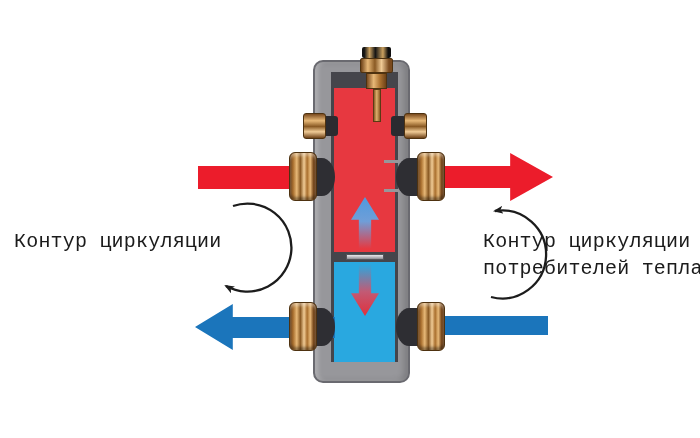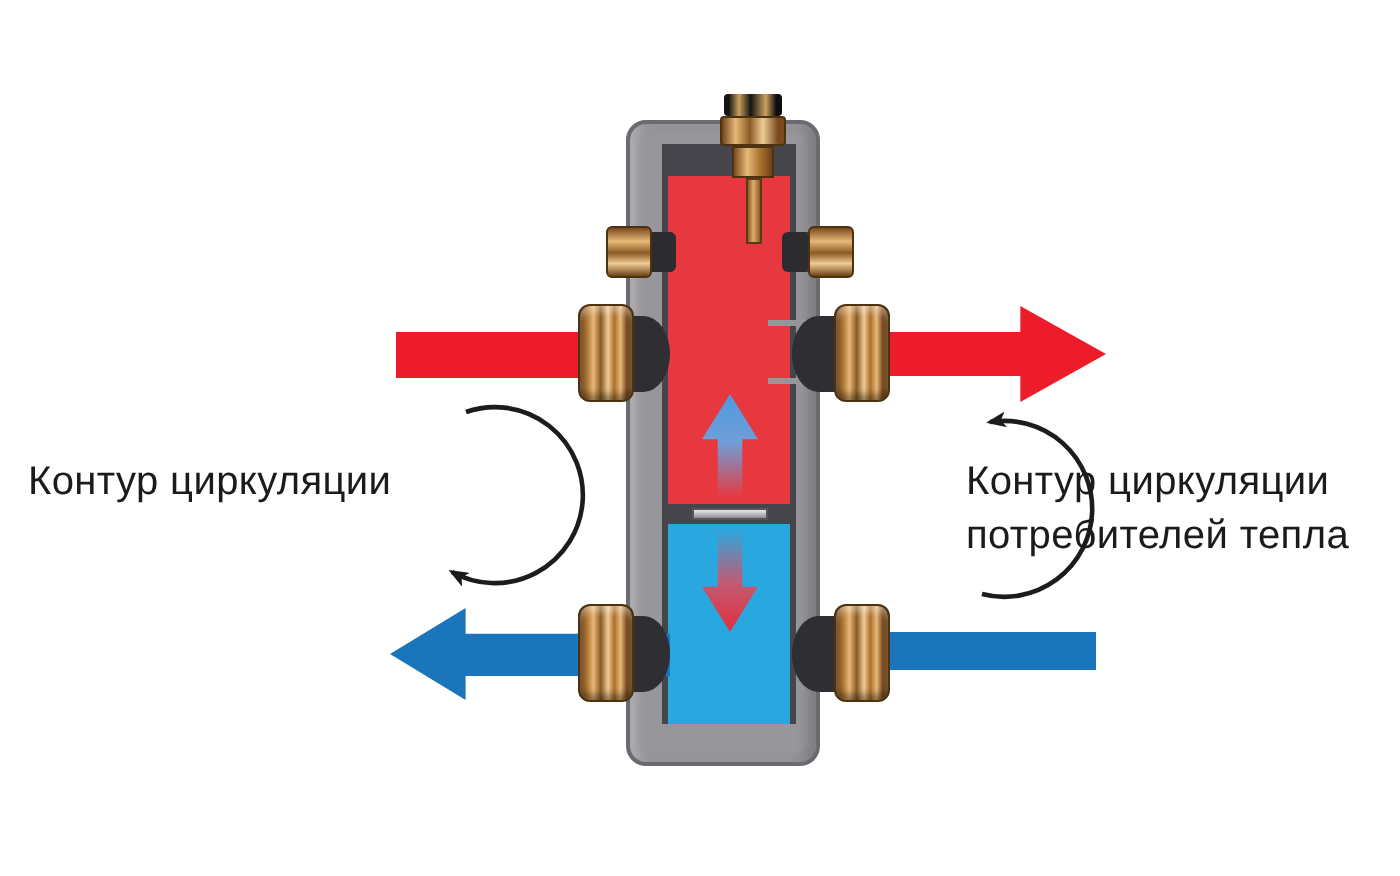--- a/index.html
+++ b/index.html
@@ -1,18 +1,18 @@
 <!DOCTYPE html>
 <html style="--hot-flow: #ec1c2b; --hot-chamber: #e73840; --cold-flow: #1b75bb; --cold-chamber: #29a8e0; --body-gray: #97979b; --body-dark: #45454b; --brass: #c98c4a; --arrow-black: #1c1c1c;"><head>
 <meta charset="utf-8">
 <style>
   html,body{margin:0;padding:0;background:#ffffff;}
   #canvas{
     position:relative;width:700px;height:438px;background:#ffffff;overflow:hidden;
-    font-family:Liberation Sans, sans-serif;
+    font-family:Liberation Mono, monospace;
   }
   .abs{position:absolute;}
 
   
   .body-shell{
     left:313px;top:60px;width:97px;height:323px;
     background:var(--body-gray,#97979b);
     border:2px solid #6a6a70;border-radius:10px;box-sizing:border-box;
     box-shadow:inset -4px 0 6px rgba(0,0,0,.18), inset 3px 0 4px rgba(255,255,255,.25);
   }

